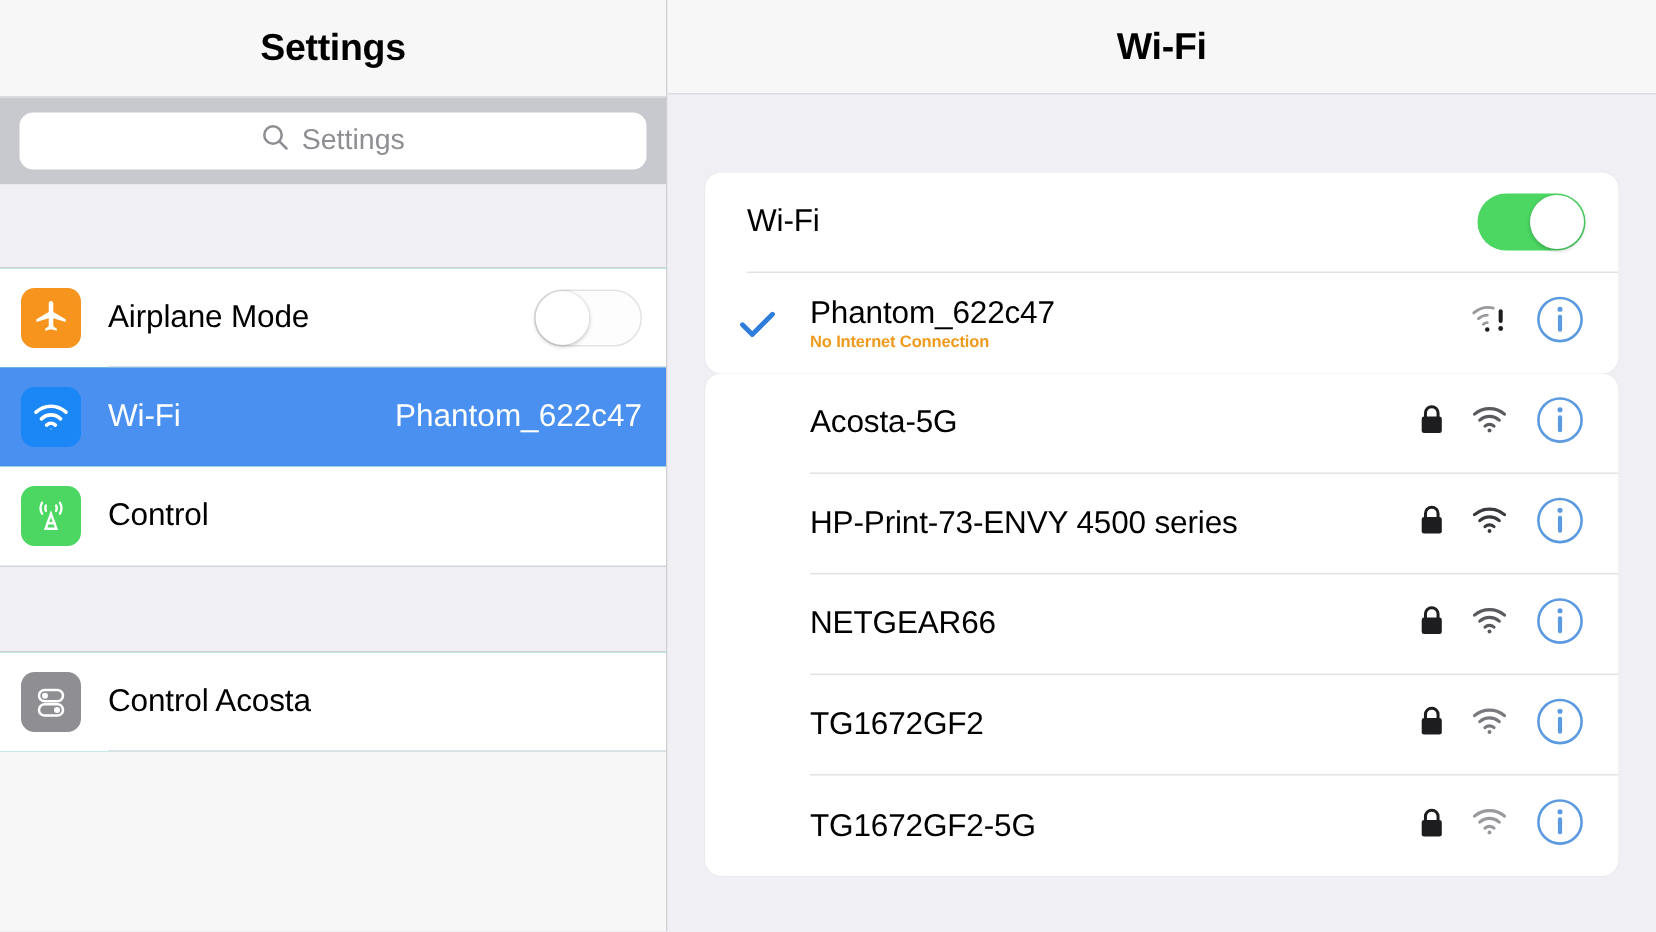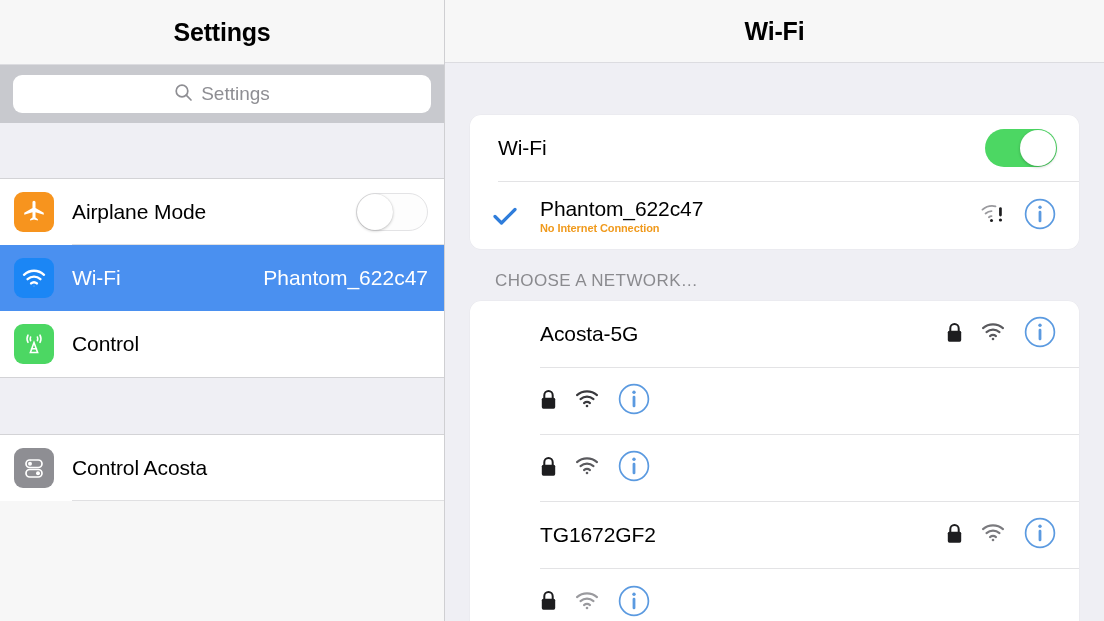--- a/index.html
+++ b/index.html
@@ -294,23 +294,20 @@
                   <circle cx="17" cy="10.2" r="1.7" fill="#5b9ae0"></circle>
                   <rect x="15.6" y="13.8" width="2.8" height="11.4" rx="1.3" fill="#5b9ae0"></rect>
                 </svg>
               </span>
             </div>
           </div>
         </div>
 
       </div>
 
-      <div class="section-header">
-        <span class="section-header-text">CHOOSE A NETWORK…</span>
-      </div>
 
       <div class="card">
 
         <div class="crow net-row">
           <div class="check-cell"></div>
           <div class="crow-inner">
             <span class="net-name">Acosta-5G</span>
             <div class="net-icons">
               <span>
                 <svg width="17" height="21" viewBox="0 0 17 21">
@@ -333,20 +330,21 @@
                   <rect x="15.6" y="13.8" width="2.8" height="11.4" rx="1.3" fill="#5b9ae0"></rect>
                 </svg>
               </span>
             </div>
           </div>
         </div>
 
         <div class="crow net-row">
           <div class="check-cell"></div>
           <div class="crow-inner">
+            <span class="net-name">HP-Print-73-ENVY 4500 series</span>
             <div class="net-icons">
               <span>
                 <svg width="17" height="21" viewBox="0 0 17 21">
                   <path d="M4.3 9V6.3a4.2 4.2 0 0 1 8.4 0V9" fill="none" stroke="#1d1d1f" stroke-width="2"></path>
                   <rect x="1.8" y="8.7" width="13.4" height="11" rx="1.6" fill="#1d1d1f"></rect>
                 </svg>
               </span>
               <span>
                 <svg width="26" height="20" viewBox="0 0 26 20" fill="none" stroke="#3a3a3e" stroke-width="2.1" stroke-linecap="round">
                   <path d="M3 6.1C5.9 3.6 9.3 2.4 13 2.4s7.1 1.2 10 3.7"></path>
@@ -362,20 +360,21 @@
                   <rect x="15.6" y="13.8" width="2.8" height="11.4" rx="1.3" fill="#5b9ae0"></rect>
                 </svg>
               </span>
             </div>
           </div>
         </div>
 
         <div class="crow net-row">
           <div class="check-cell"></div>
           <div class="crow-inner">
+            <span class="net-name">NETGEAR66</span>
             <div class="net-icons">
               <span>
                 <svg width="17" height="21" viewBox="0 0 17 21">
                   <path d="M4.3 9V6.3a4.2 4.2 0 0 1 8.4 0V9" fill="none" stroke="#1d1d1f" stroke-width="2"></path>
                   <rect x="1.8" y="8.7" width="13.4" height="11" rx="1.6" fill="#1d1d1f"></rect>
                 </svg>
               </span>
               <span>
                 <svg width="26" height="20" viewBox="0 0 26 20" fill="none" stroke="#5a5a5e" stroke-width="2.1" stroke-linecap="round">
                   <path d="M3 6.1C5.9 3.6 9.3 2.4 13 2.4s7.1 1.2 10 3.7"></path>
@@ -421,20 +420,21 @@
                   <rect x="15.6" y="13.8" width="2.8" height="11.4" rx="1.3" fill="#5b9ae0"></rect>
                 </svg>
               </span>
             </div>
           </div>
         </div>
 
         <div class="crow net-row last clipped">
           <div class="check-cell"></div>
           <div class="crow-inner" style="border-bottom:none;">
+            <span class="net-name">TG1672GF2-5G</span>
             <div class="net-icons">
               <span>
                 <svg width="17" height="21" viewBox="0 0 17 21">
                   <path d="M4.3 9V6.3a4.2 4.2 0 0 1 8.4 0V9" fill="none" stroke="#1d1d1f" stroke-width="2"></path>
                   <rect x="1.8" y="8.7" width="13.4" height="11" rx="1.6" fill="#1d1d1f"></rect>
                 </svg>
               </span>
               <span>
                 <svg width="26" height="20" viewBox="0 0 26 20" fill="none" stroke="#9a9a9e" stroke-width="2.1" stroke-linecap="round">
                   <path d="M3 6.1C5.9 3.6 9.3 2.4 13 2.4s7.1 1.2 10 3.7"></path>

